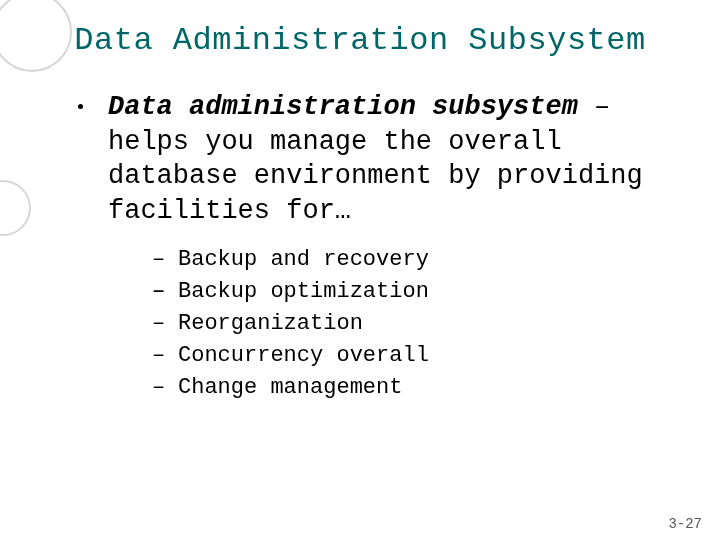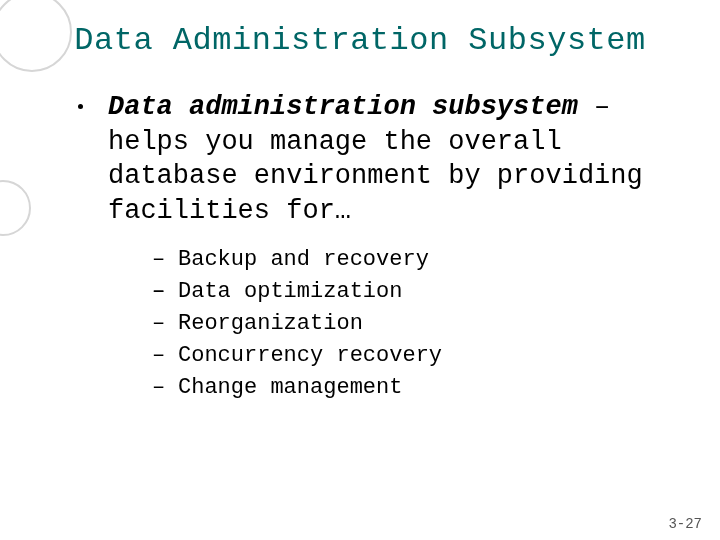--- a/index.html
+++ b/index.html
@@ -98,29 +98,29 @@
       <div class="sub-list">
         <div class="sub-item">
           <span class="dash">–</span>
           <span>Backup and recovery</span>
         </div>
         <div class="sub-item">
           <span class="dash">–</span>
         </div>
         <div class="sub-item">
           <span class="dash">–</span>
-          <span>Data optimization</span>
+          <span>Backup optimization</span>
         </div>
         <div class="sub-item">
           <span class="dash">–</span>
           <span>Reorganization</span>
         </div>
         <div class="sub-item">
           <span class="dash">–</span>
-          <span>Concurrency recovery</span>
+          <span>Concurrency overall</span>
         </div>
         <div class="sub-item">
           <span class="dash">–</span>
           <span>Change management</span>
         </div>
       </div>
     </div>
   </div>
 
   <div class="page-num">3-27</div>

